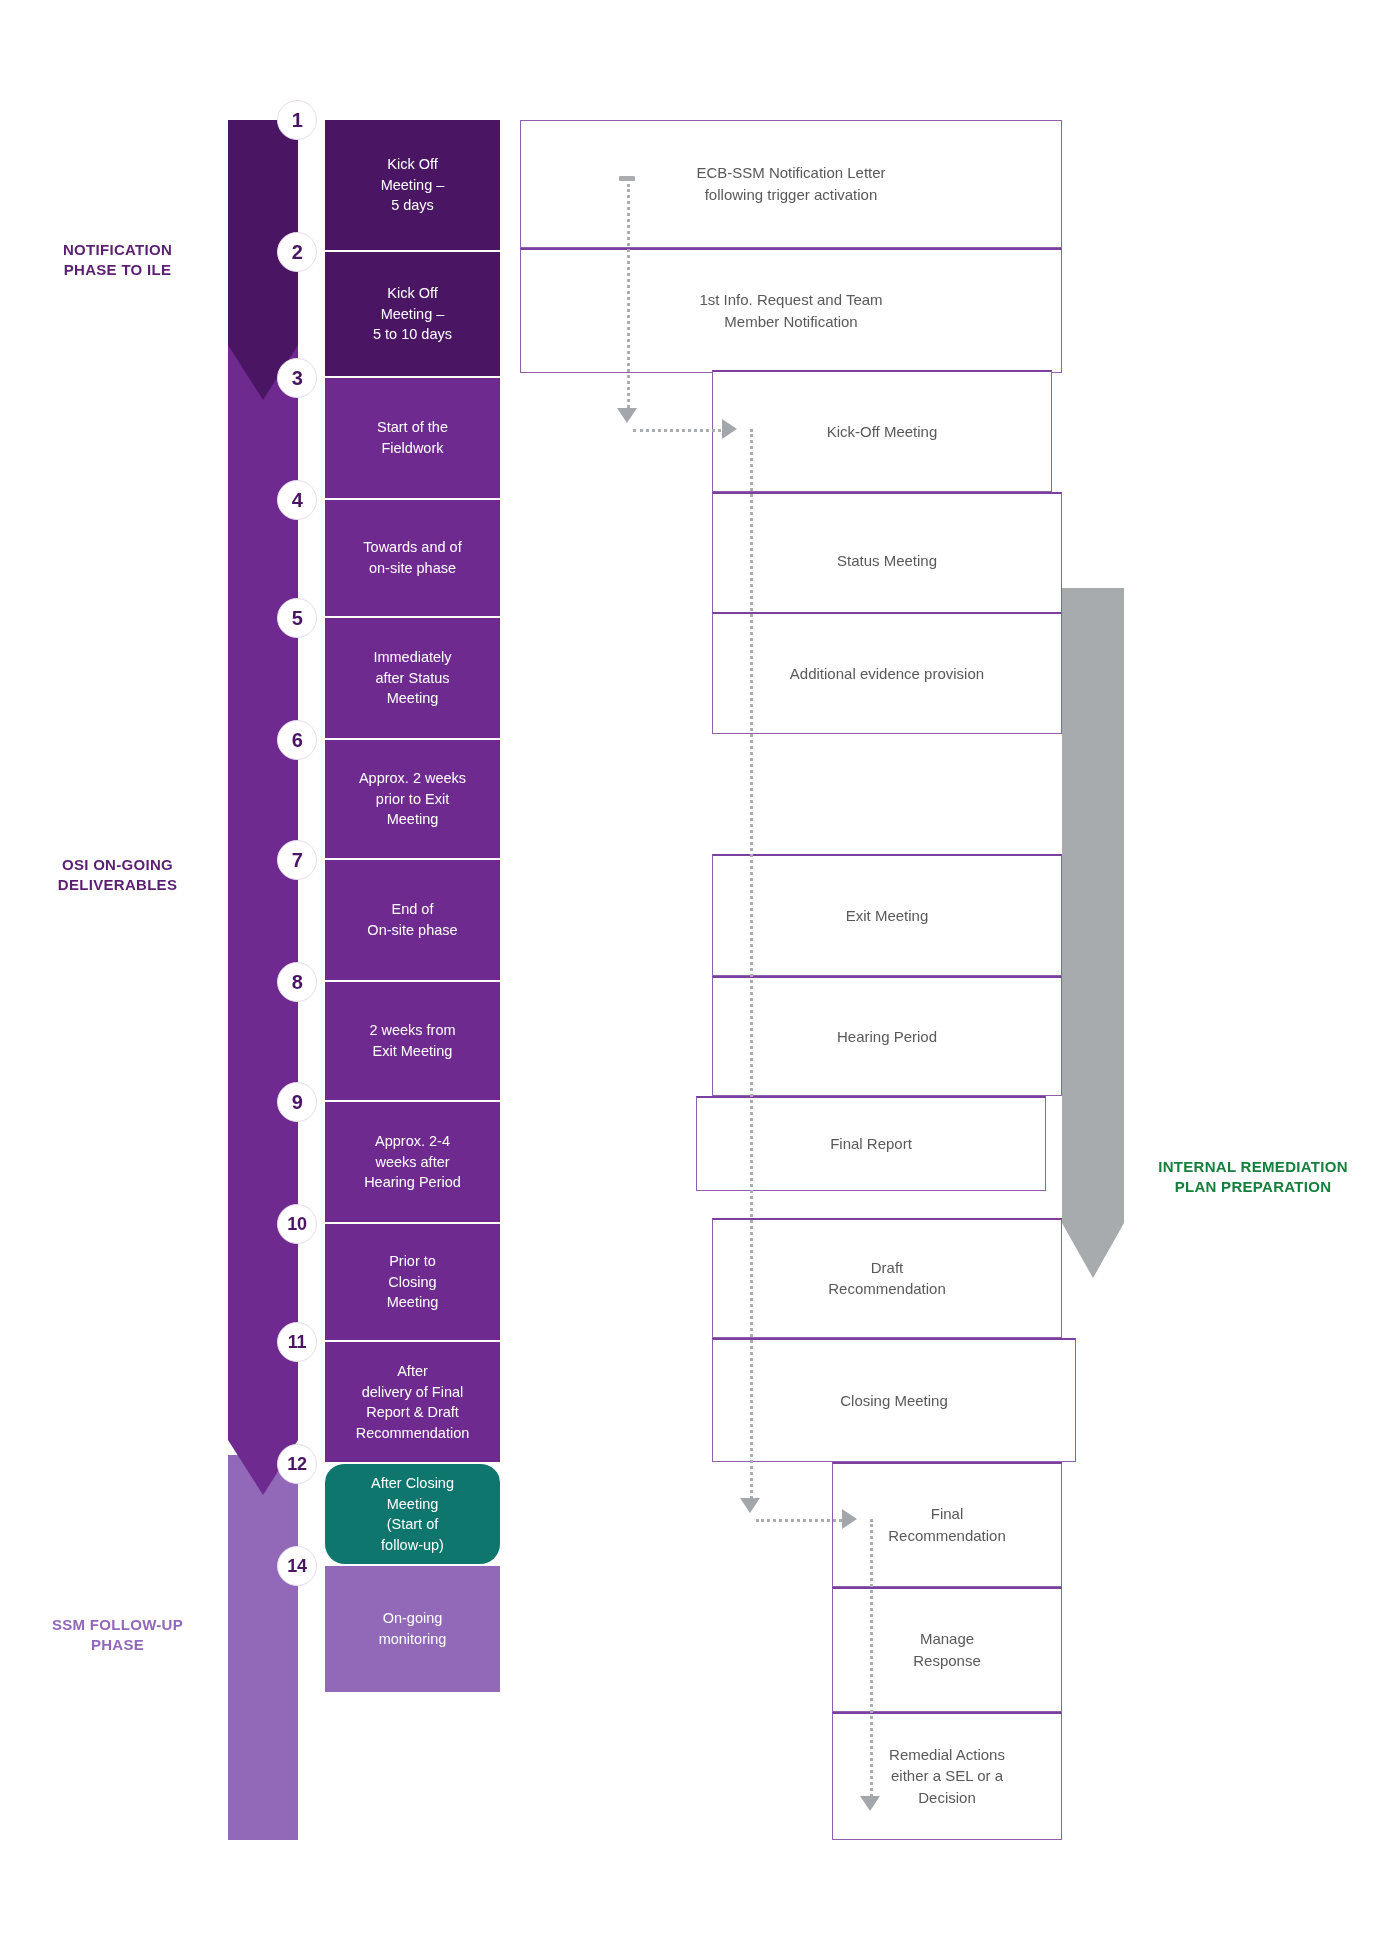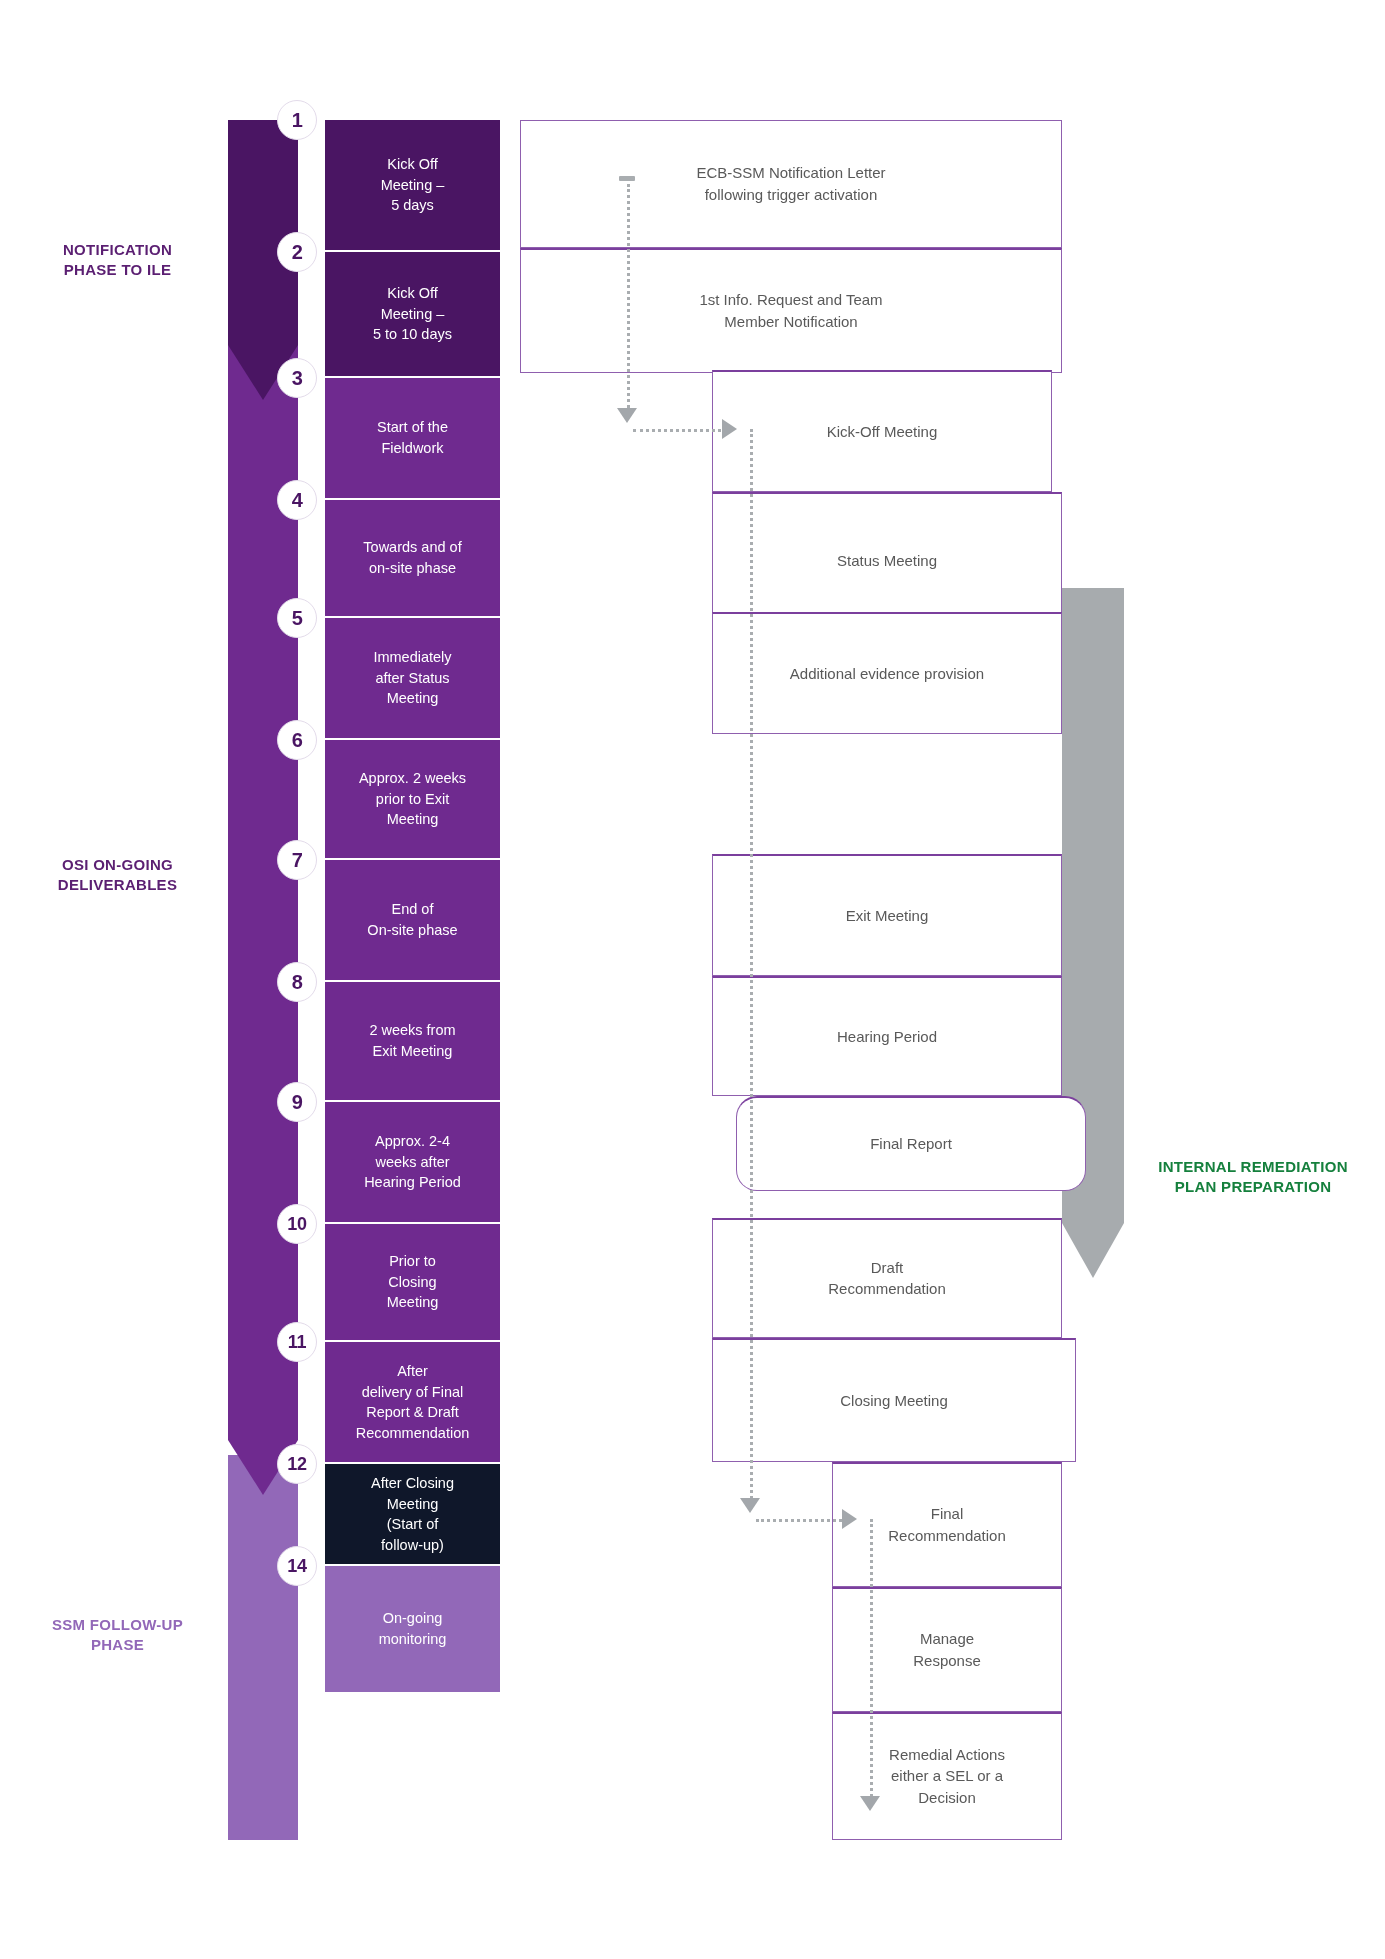--- a/index.html
+++ b/index.html
@@ -163,21 +163,21 @@
     <div class="tl-row" style="height:118px;background:#6f2a8f;">
       <div class="tl-badge wide">10</div>
       <div class="tl-text">Prior to<br>Closing<br>Meeting</div>
     </div>
 
     <div class="tl-row" style="height:122px;background:#6f2a8f;">
       <div class="tl-badge wide">11</div>
       <div class="tl-text">After<br>delivery of Final<br>Report &amp; Draft<br>Recommendation</div>
     </div>
 
-    <div class="tl-row" style="height:102px;background:#0f172a;">
+    <div class="tl-row" style="height:102px;background:#0f766e;border-radius:20px;">
       <div class="tl-badge wide">12</div>
       <div class="tl-text">After Closing<br>Meeting<br>(Start of<br>follow-up)</div>
     </div>
 
 
     <div class="tl-row" style="height:128px;background:#9268b8;">
       <div class="tl-badge wide">14</div>
       <div class="tl-text">On-going<br>monitoring</div>
     </div>
 
@@ -198,21 +198,21 @@
   </div>
   <div class="dl-box thick" style="left:712px;top:612px;width:350px;height:122px;">
     <div class="dl-text">Additional evidence provision</div>
   </div>
   <div class="dl-box thick" style="left:712px;top:854px;width:350px;height:122px;">
     <div class="dl-text">Exit Meeting</div>
   </div>
   <div class="dl-box thick" style="left:712px;top:976px;width:350px;height:120px;">
     <div class="dl-text">Hearing Period</div>
   </div>
-  <div class="dl-box thick" style="left:736px;top:1096px;width:350px;height:95px;border-radius:21px;">
+  <div class="dl-box thick" style="left:696px;top:1096px;width:350px;height:95px;">
     <div class="dl-text">Final Report</div>
   </div>
   <div class="dl-box thick" style="left:712px;top:1218px;width:350px;height:120px;">
     <div class="dl-text">Draft<br>Recommendation</div>
   </div>
   <div class="dl-box thick" style="left:712px;top:1338px;width:364px;height:124px;">
     <div class="dl-text">Closing Meeting</div>
   </div>
 
   <div class="dl-box thick" style="left:832px;top:1462px;width:230px;height:125px;">

